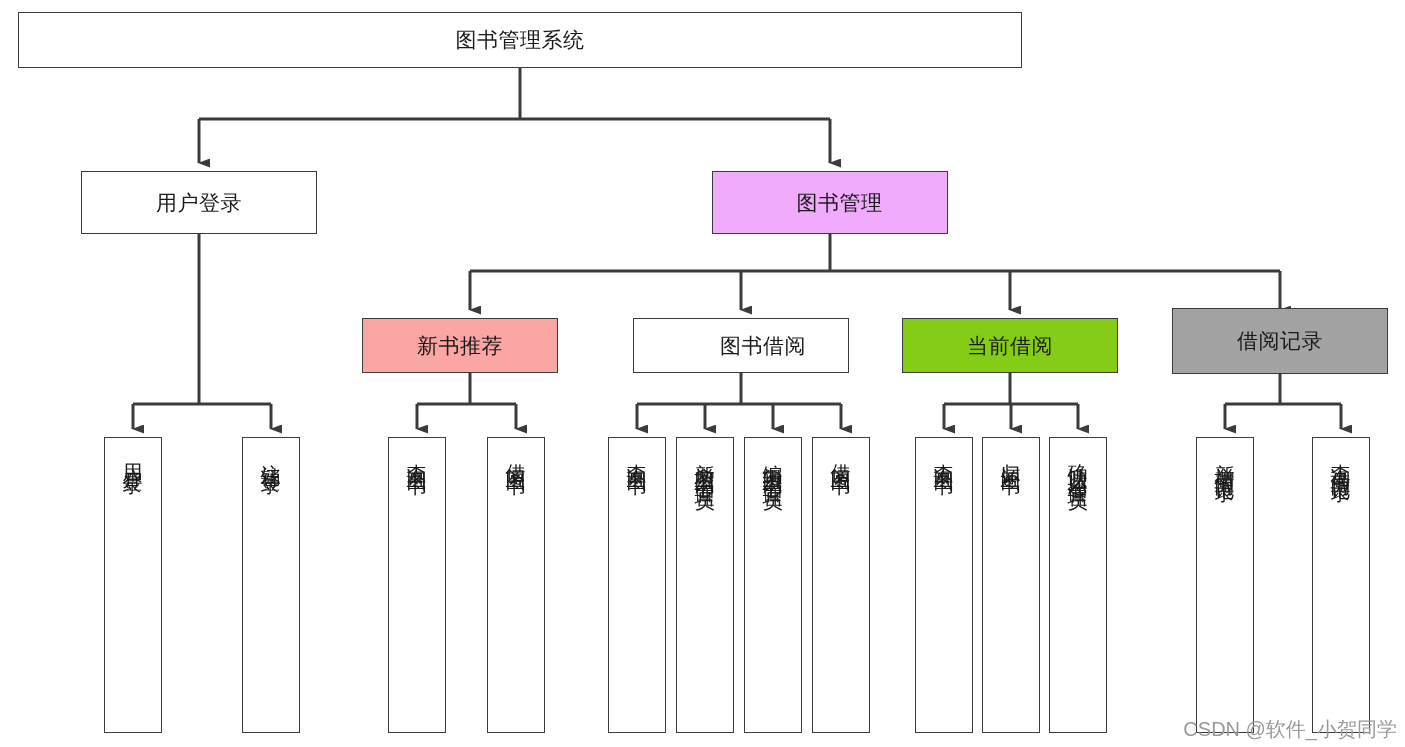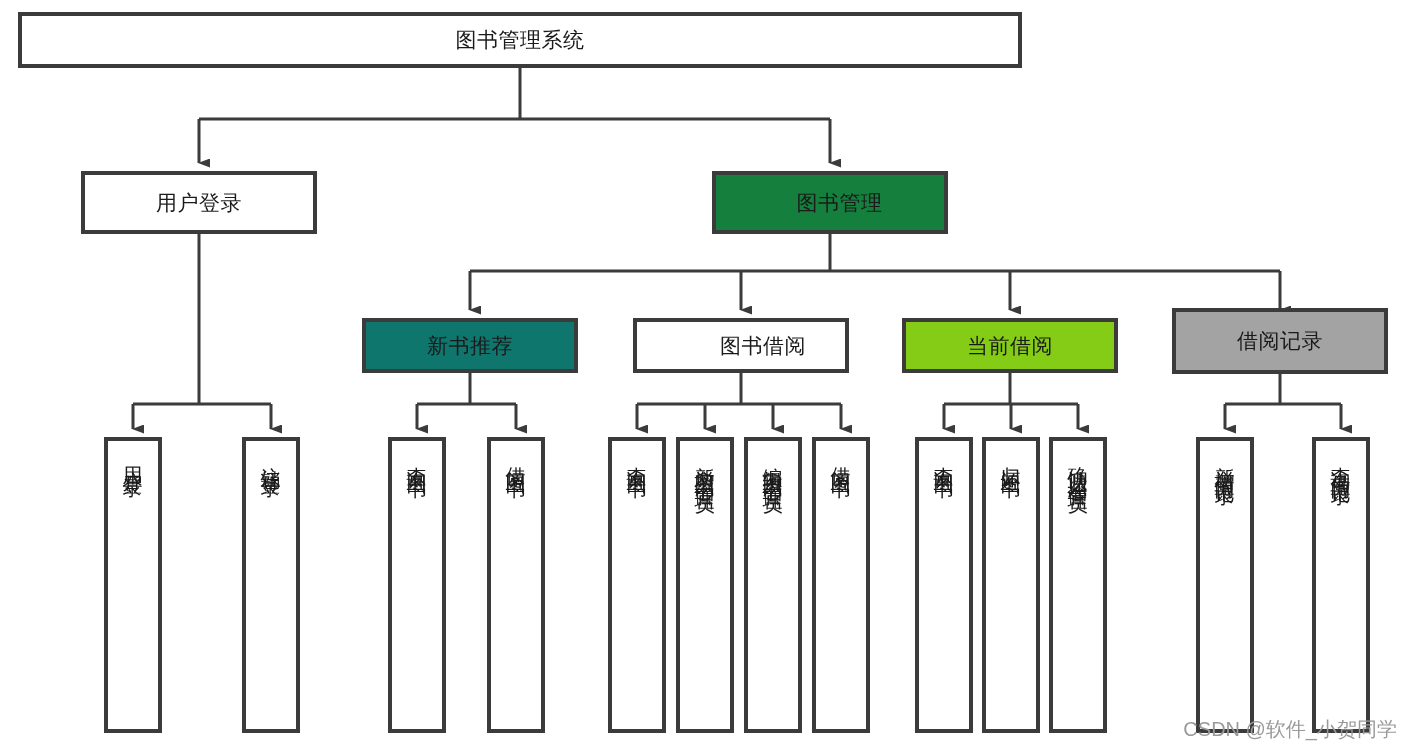--- a/index.html
+++ b/index.html
@@ -18,21 +18,21 @@
     position: absolute;
     left: 0;
     top: 0;
     width: 1405px;
     height: 747px;
   }
   .node-box {
     position: absolute;
     box-sizing: border-box;
     background: #ffffff;
-    border: 4px solid #0ea5e9;
+    border: 1px solid #0ea5e9;
     display: flex;
     align-items: center;
     justify-content: center;
   }
   .node-label-h {
     font-size: 21px;
     color: #1a1a1a;
     letter-spacing: 0.5px;
     line-height: 1.1;
     white-space: nowrap;
@@ -116,24 +116,24 @@
       </g>
   </svg>
 
   <div id="node-layer">
       <div class="node-box" style="left: 18px; top: 12px; width: 1004px; height: 56px; border-color: rgb(59, 59, 59); background: rgb(255, 255, 255);">
         <span class="node-label-h" style="color: rgb(26, 26, 26);">图书管理系统</span>
       </div>
       <div class="node-box" style="left: 81px; top: 171px; width: 236px; height: 63px; border-color: rgb(59, 59, 59); background: rgb(255, 255, 255);">
         <span class="node-label-h" style="color: rgb(26, 26, 26);">用户登录</span>
       </div>
-      <div class="node-box" style="left: 712px; top: 171px; width: 236px; height: 63px; border-color: rgb(59, 59, 59); background: #15803d; padding-left: 19px;">
+      <div class="node-box" style="left: 712px; top: 171px; width: 236px; height: 63px; border-color: rgb(59, 59, 59); background: #f0abfc; padding-left: 19px;">
         <span class="node-label-h" style="color: rgb(26, 26, 26);">图书管理</span>
       </div>
-      <div class="node-box" style="left: 362px; top: 318px; width: 216px; height: 55px; border-color: rgb(59, 59, 59); background: #0f766e;">
+      <div class="node-box" style="left: 362px; top: 318px; width: 196px; height: 55px; border-color: rgb(59, 59, 59); background: #fca5a5;">
         <span class="node-label-h" style="color: rgb(26, 26, 26);">新书推荐</span>
       </div>
       <div class="node-box" style="left: 633px; top: 318px; width: 216px; height: 55px; border-color: rgb(59, 59, 59); background: rgb(255, 255, 255); padding-left: 44px;">
         <span class="node-label-h" style="color: rgb(26, 26, 26);">图书借阅</span>
       </div>
       <div class="node-box" style="left: 902px; top: 318px; width: 216px; height: 55px; border-color: rgb(59, 59, 59); background: #84cc16;">
         <span class="node-label-h" style="color: rgb(26, 26, 26);">当前借阅</span>
       </div>
       <div class="node-box" style="left: 1172px; top: 308px; width: 216px; height: 66px; border-color: rgb(59, 59, 59); background: #a3a3a3;">
         <span class="node-label-h" style="color: rgb(26, 26, 26);">借阅记录</span>

